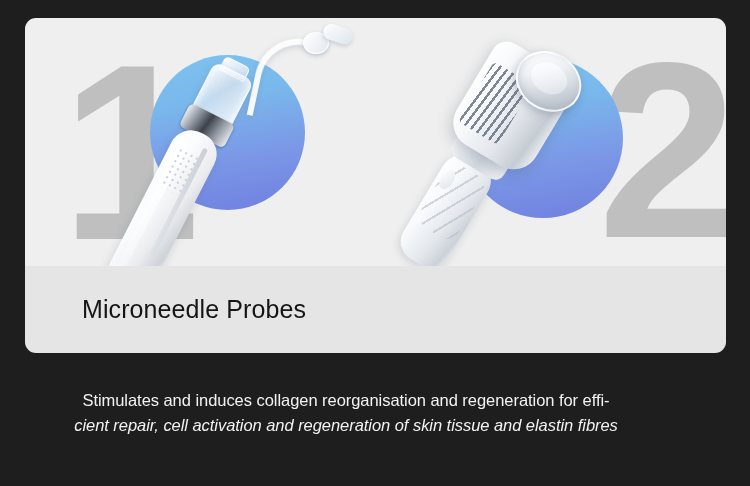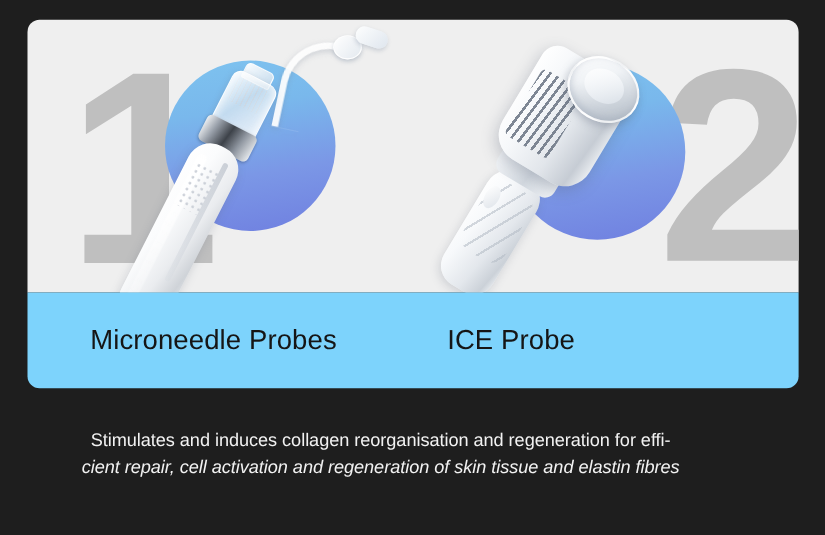--- a/index.html
+++ b/index.html
@@ -15,21 +15,21 @@
   
   .panel {
     position:absolute; left:25px; top:18px; width:701px; height:248px;
     background:#efefef;
     border-radius:11px 11px 0 0;
     overflow:hidden;
   }
   
   .label-bar {
     position:absolute; left:25px; top:266px; width:701px; height:87px;
-    background:#7dd3fc;
+    background:#e5e5e5;
     border-radius:0 0 11px 11px;
     display:flex;
   }
   .label-cell {
     flex:1 1 50%;
     display:flex; align-items:center; justify-content:center;
     font-size:25px; font-weight:400; color:#151515;
     letter-spacing:.1px;
   }
   .label-cell.left  { justify-content:flex-start; padding-left:57px; }
@@ -231,21 +231,20 @@
         <div class="ice-head">
           <div class="fins"></div>
         </div>
         <div class="ice-cap"></div>
       </div>
     </div>
   </div>
 
   <div class="label-bar">
     <div class="label-cell left">Microneedle Probes</div>
-    <div class="label-cell right">ICE Probe</div>
   </div>
 
   <div class="caption">
     <span class="l1">Stimulates and induces collagen reorganisation and regeneration for effi-</span>
     <span class="l2">cient repair, cell activation and regeneration of skin tissue and elastin fibres</span>
   </div>
 
 </div>
 
 </body></html>

